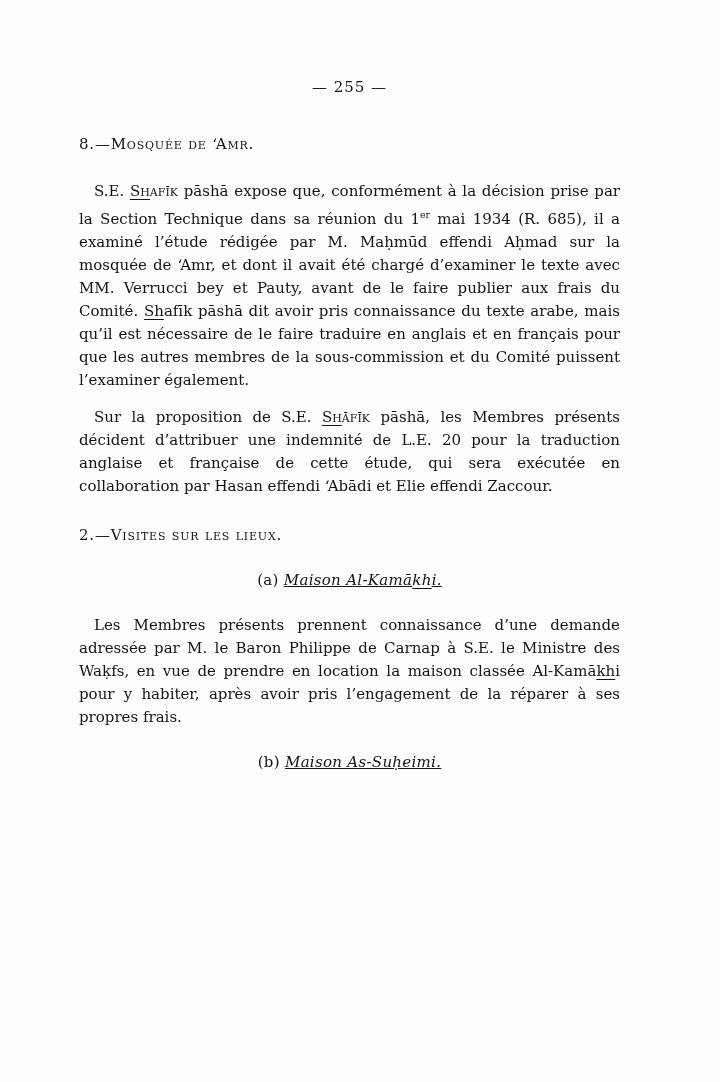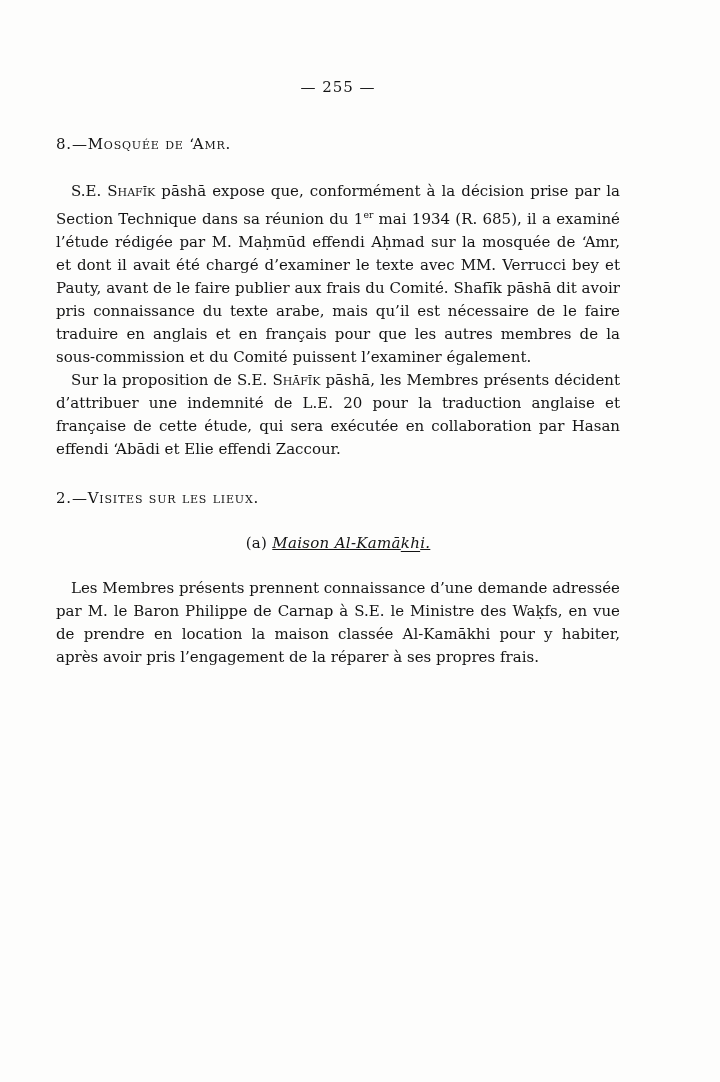--- a/index.html
+++ b/index.html
@@ -6,21 +6,21 @@
   html, body { margin: 0; padding: 0; }
   body {
     width: 720px;
     height: 1082px;
     background: #fdfdfc;
     overflow: hidden;
   }
   .page {
     width: 720px;
     height: 1082px;
-    padding: 76px 100px 0 56px;
+    padding: 76px 100px 0 79px;
     font-family: "DejaVu Serif", "Liberation Serif", serif;
     font-size: 15px;
     line-height: 23px;
     color: #141414;
   }
   .page-number {
     text-align: center;
     margin: 0 0 34px 0;
     letter-spacing: 1px;
   }
@@ -39,24 +39,25 @@
     font-style: normal;
     text-align: center;
     margin: 22px 0 22px 0;
     letter-spacing: 0.3px;
   }
   p.para {
     margin: 0;
     text-align: justify;
     text-indent: 15px;
   }
-  p.para + p.para { margin-top: 0; }
+  p.para + p.para { margin-top: 14px; }
   .sc { font-variant: small-caps; }
   .it { font-style: italic; text-decoration: underline; }
   .ul {
+    text-decoration: underline;
     text-decoration-thickness: 1px;
     text-underline-offset: 2.5px;
   }
   .sup {
     font-size: 0.62em;
     vertical-align: super;
   }
 </style>
 </head>
 <body>
@@ -71,15 +72,16 @@
 
   <p class="para"><span>Sur la proposition de S.E. </span><span class="sc ul">Sh</span><span class="sc">āfīk</span><span> pāshā, les Membres présents décident d’attribuer une indemnité de L.E. 20 pour la traduction anglaise et française de cette étude, qui sera exécutée en collaboration par Hasan effendi ‘Abādi et Elie effendi Zaccour.</span></p>
 
   <h2 class="heading h9">2.—Visites sur les lieux.</h2>
 
   <h3 class="subheading"><span>(a) </span><span class="it">Maison Al-Kamā</span><span class="it ul">kh</span><span class="it">i.</span></h3>
 
   <p class="para"><span>Les Membres présents prennent connaissance d’une demande adressée par M. le Baron Philippe de Carnap à S.E. le Ministre des Waḳfs, en vue de prendre en location la maison classée Al-Kamā</span><span class="ul">kh</span><span>i pour y habiter, après avoir pris l’engagement de la réparer à ses propres frais.</span></p>
 
 
+  <h3 class="subheading"><span>(b) </span><span class="it">Maison As-Suḥeimi.</span></h3>
 
 
 </div>
 
 </body></html>

